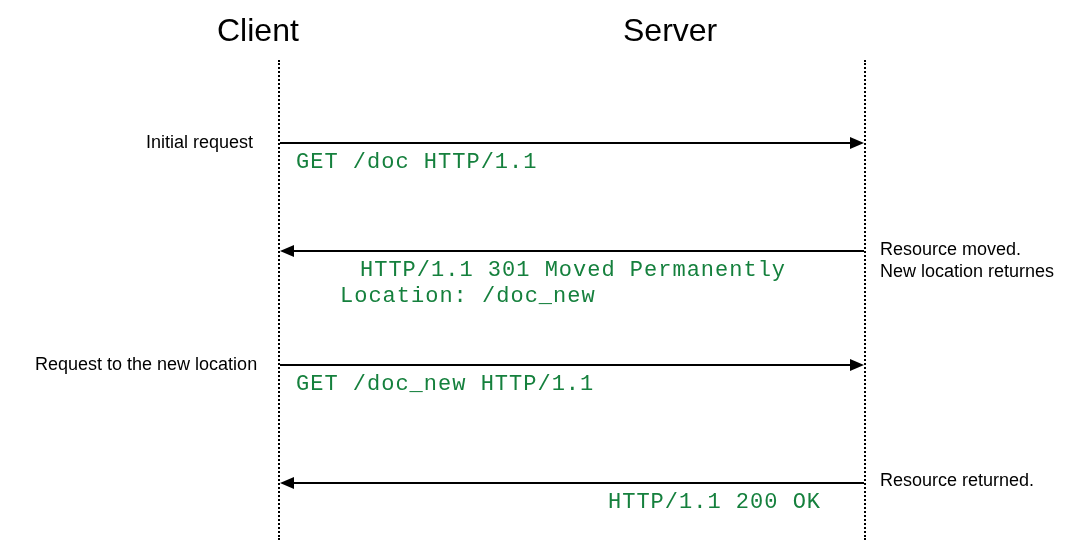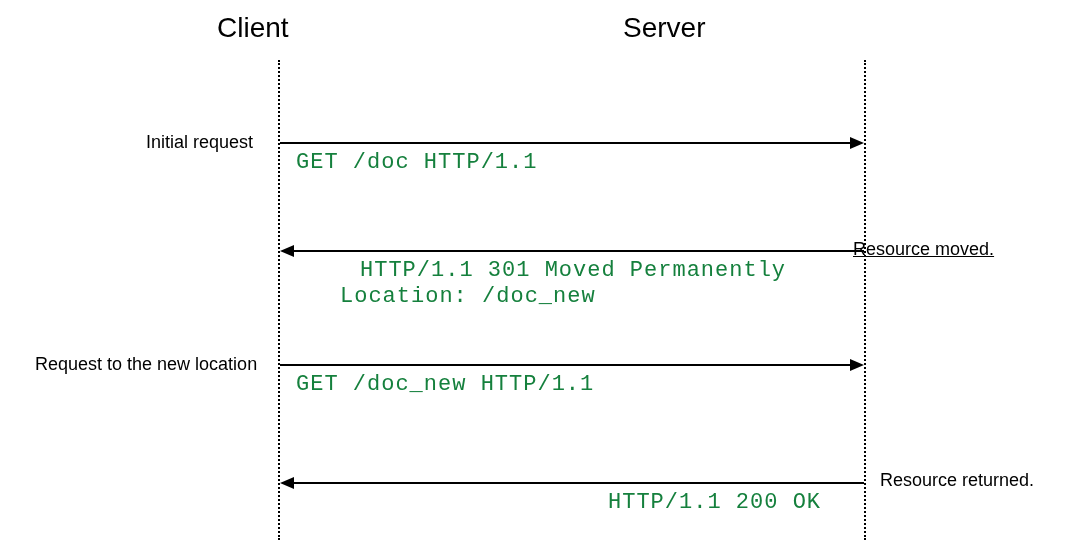--- a/index.html
+++ b/index.html
@@ -9,21 +9,21 @@
     }
     body {
       font-family: Arial, Helvetica, sans-serif;
       background: white;
       width: 1075px;
       height: 547px;
       position: relative;
     }
     .participant-label {
       position: absolute;
-      font-size: 28px;
+      font-size: 32px;
       font-weight: normal;
     }
     .lifeline {
       position: absolute;
       top: 60px;
       height: 480px;
       border-left: 2px dotted black;
     }
     .arrow-line {
       position: absolute;
@@ -69,22 +69,23 @@
 <div class="participant-label" style="left:623px; top:12px;text-align:right;">Server</div>
 
 <div class="lifeline" style="left:278px;"></div>
 <div class="lifeline" style="left:864px;"></div>
 
 <div class="side-note side-note-small" style="left:146px; top:132px;">Initial request</div>
 <div class="arrow-line" style="left:280px; top:142px; width:572px;"></div>
 <div class="arrow-head-right" style="left:850px; top:137px;"></div>
 <div class="msg-text" style="left:296px; top:150px;">GET /doc HTTP/1.1</div>
 
-<div class="side-note" style="left:853px; top:238px; line-height:22px;text-decoration:underline;">
+<div class="side-note" style="left:880px; top:238px; line-height:22px;">
   <span>Resource moved.</span><br>
+  <span>New location returnes</span>
 </div>
 <div class="arrow-line" style="left:292px; top:250px; width:572px;"></div>
 <div class="arrow-head-left" style="left:280px; top:245px;"></div>
 <div class="msg-text" style="left:340px; top:258px;margin-left:20px;">HTTP/1.1 301 Moved Permanently</div>
 <div class="msg-text" style="left:340px; top:284px;">Location: /doc_new</div>
 
 <div class="side-note side-note-small" style="left:35px; top:354px;">Request to the new location</div>
 <div class="arrow-line" style="left:280px; top:364px; width:572px;"></div>
 <div class="arrow-head-right" style="left:850px; top:359px;"></div>
 <div class="msg-text" style="left:296px; top:372px;">GET /doc_new HTTP/1.1</div>

